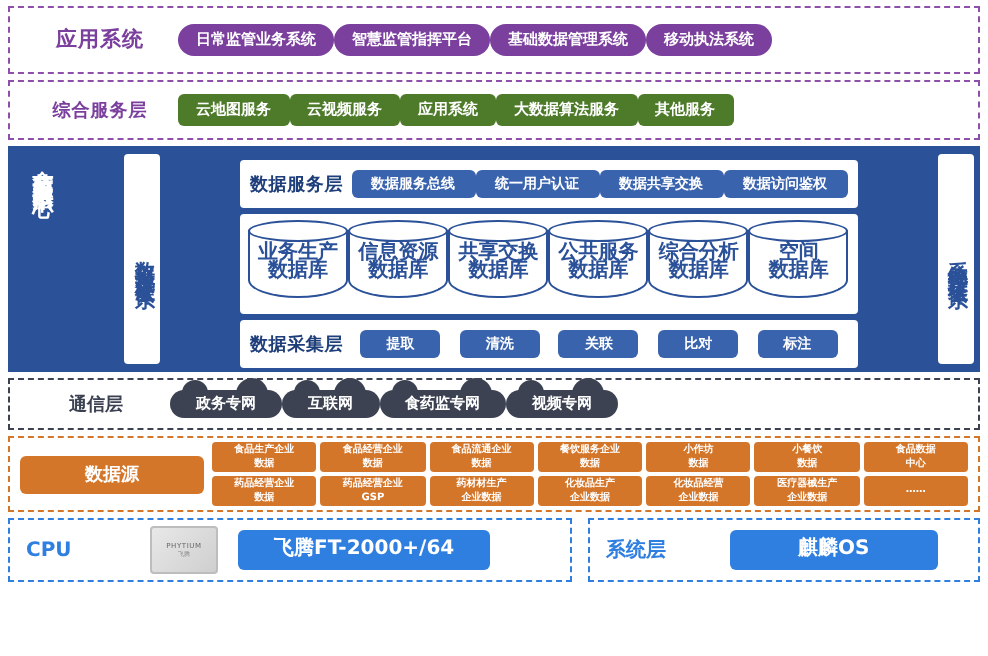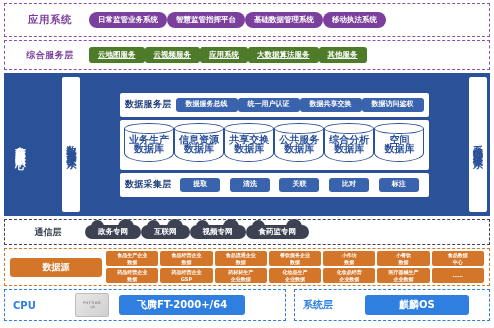--- a/index.html
+++ b/index.html
@@ -80,31 +80,30 @@
   }
   .pill-green {
     background: #4e7b2a;
     color: #ffffff;
     font-size: 7.5px;
     font-weight: bold;
     border-radius: 3px;
     padding: 4px 9px;
     white-space: nowrap;
     line-height: 1;
-    text-decoration: underline;
   }
 
   
   .core {
     position: relative;
     box-sizing: border-box;
     background: #2b5199;
-    height: 143px;
-    display: flex;
-    align-items: center;
+    height: 113px;
+    display: flex;
+    align-items: flex-start;
     padding: 4px;
     margin-bottom: 3px;
     gap: 36px;
   }
   .core-side {
     flex: 0 0 auto;
     display: flex;
     align-items: center;
     justify-content: center;
   }
@@ -461,22 +460,22 @@
       <div class="vbox-text">系统管理运维体系</div>
     </div>
 
   </div>
 
   <div class="band comm-band">
     <div class="band-label">通信层</div>
     <div class="band-items">
       <div class="cloud"><span>政务专网</span></div>
       <div class="cloud"><span>互联网</span></div>
+      <div class="cloud"><span>食药监专网</span></div>
       <div class="cloud"><span>视频专网</span></div>
-      <div class="cloud"><span>食药监专网</span></div>
     </div>
   </div>
 
   <div class="band src-band">
     <div class="band-label">数据源</div>
     <div class="src-grid">
       <div class="src-tile">食品生产企业
 数据</div>
       <div class="src-tile">食品经营企业
 数据</div>

